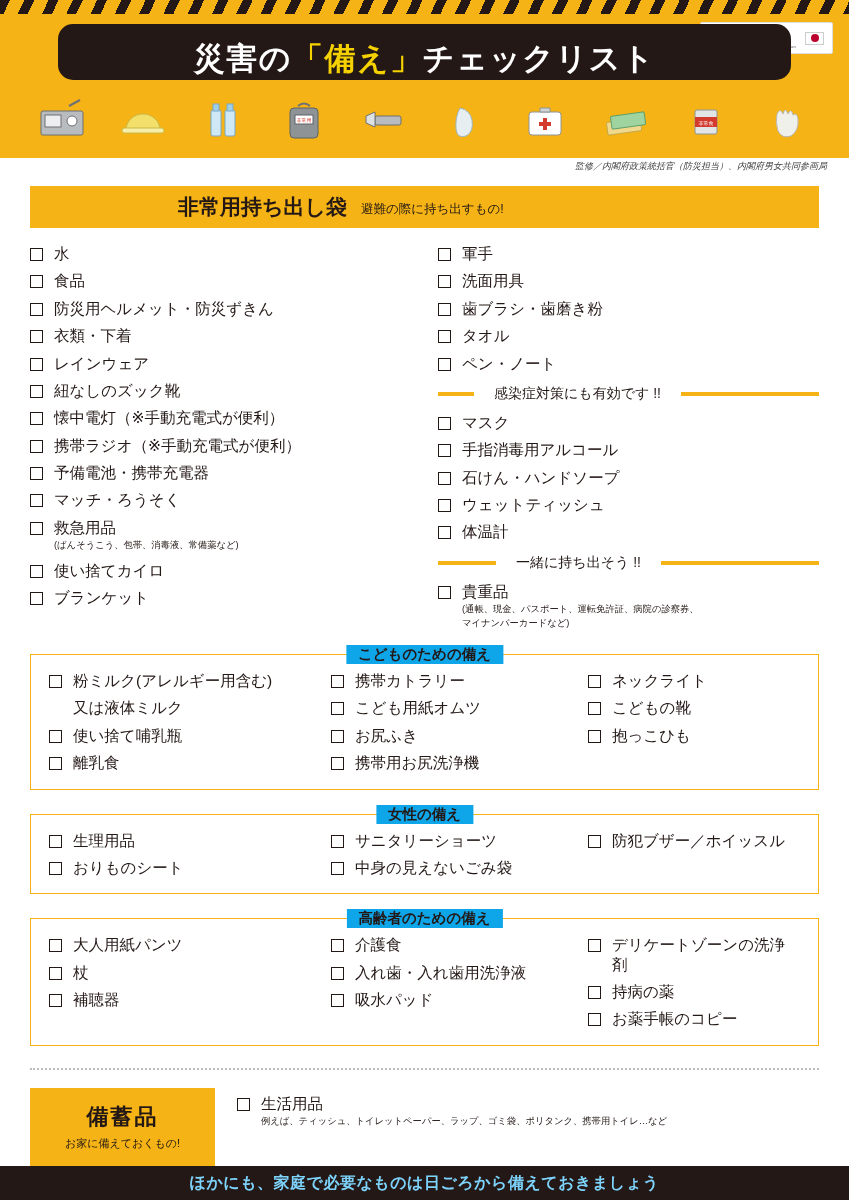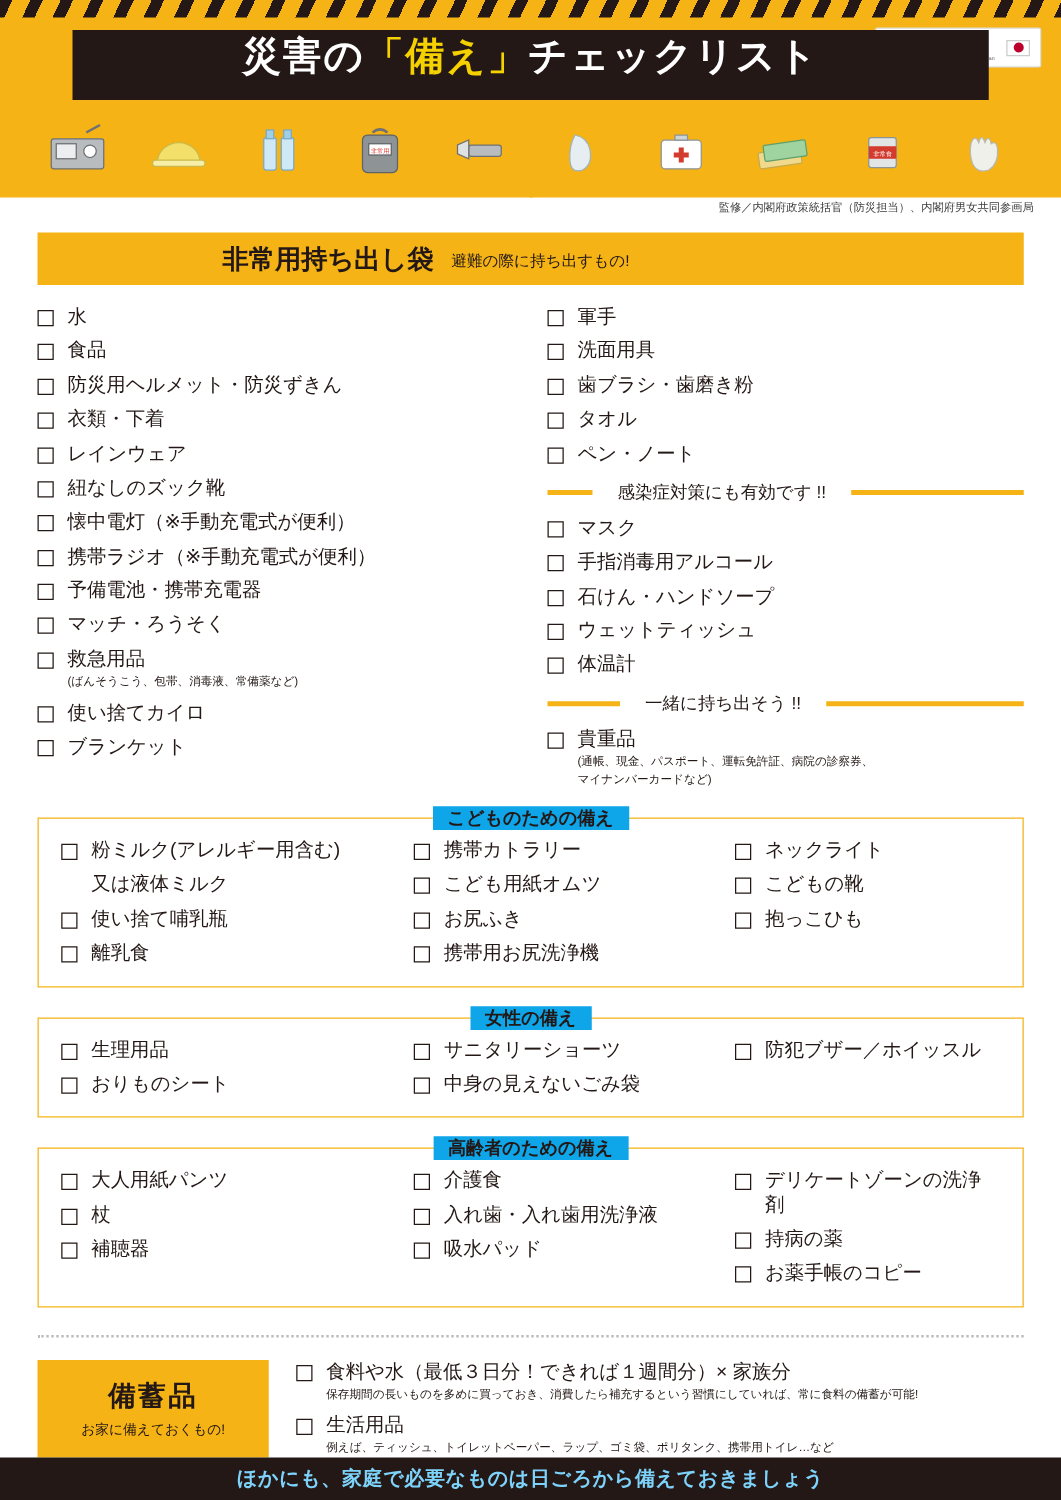--- a/index.html
+++ b/index.html
@@ -43,21 +43,21 @@
     position:relative; margin-left:3px;
   }
   .gov-badge .flag:after{
     content:""; position:absolute; width:8px;height:8px;border-radius:50%;
     background:#bc002d; left:50%; top:50%; transform:translate(-50%,-50%);
   }
 
   .title-band {
     position:absolute; top:24px; left:58px; right:58px; height:56px;
     background:#231815;
-    display:flex; align-items:flex-start; justify-content:center;
+    display:flex; align-items:flex-end; justify-content:center;border-radius:15px;
   }
   .title-band h1 {
     margin:0; color:#ffffff; font-size:31px; font-weight:bold;
     letter-spacing:1.5px;
   }
   .title-band h1 .hl { color:#f5d100; }
 
   .icon-row {
     position:absolute; top:92px; left:0; right:0; height:58px;
     display:flex; justify-content:space-around; align-items:center;
@@ -65,21 +65,21 @@
   }
   .ic { width:54px; height:46px; position:relative; }
 
   .tri {
     position:absolute; left:50%; bottom:-1px; transform:translateX(-50%);
     width:0;height:0;border-left:17px solid transparent;border-right:17px solid transparent;
     border-top:15px solid #f5b315; z-index:5;
   }
   .credit {
     position:absolute; top:160px; right:22px;
-    font-size:9px; color:#3c3c3c;
+    font-size:9px; color:#3c3c3c;font-style:italic;
   }
 
   
   .sheet { position:relative; padding: 28px 30px 0 30px; }
 
   .section-head {
     background:#f5b315; height:42px;
     display:flex; align-items:center; padding-left:0;
     position:relative;
   }
@@ -532,24 +532,20 @@
     </div>
 
     <div class="dotted"></div>
 
     <div class="stock">
       <div class="stock-badge">
         <span class="t">備蓄品</span>
         <span class="s">お家に備えておくもの!</span>
       </div>
       <div class="stock-items">
-        <div class="item">
-            <span class="cb"></span>
-            <span><span class="lbl">食料や水（最低３日分！できれば１週間分）× 家族分</span><span class="note" style="display:block">保存期間の長いものを多めに買っておき、消費したら補充するという習慣にしていれば、常に食料の備蓄が可能!</span></span>
-          </div>
         <div class="item" style="margin-top:6px">
             <span class="cb"></span>
             <span><span class="lbl">生活用品</span><span class="note" style="display:block">例えば、ティッシュ、トイレットペーパー、ラップ、ゴミ袋、ポリタンク、携帯用トイレ…など</span></span>
           </div>
       </div>
     </div>
     <div class="footer-gap"></div>
   </div>
 
   <div class="footer">

